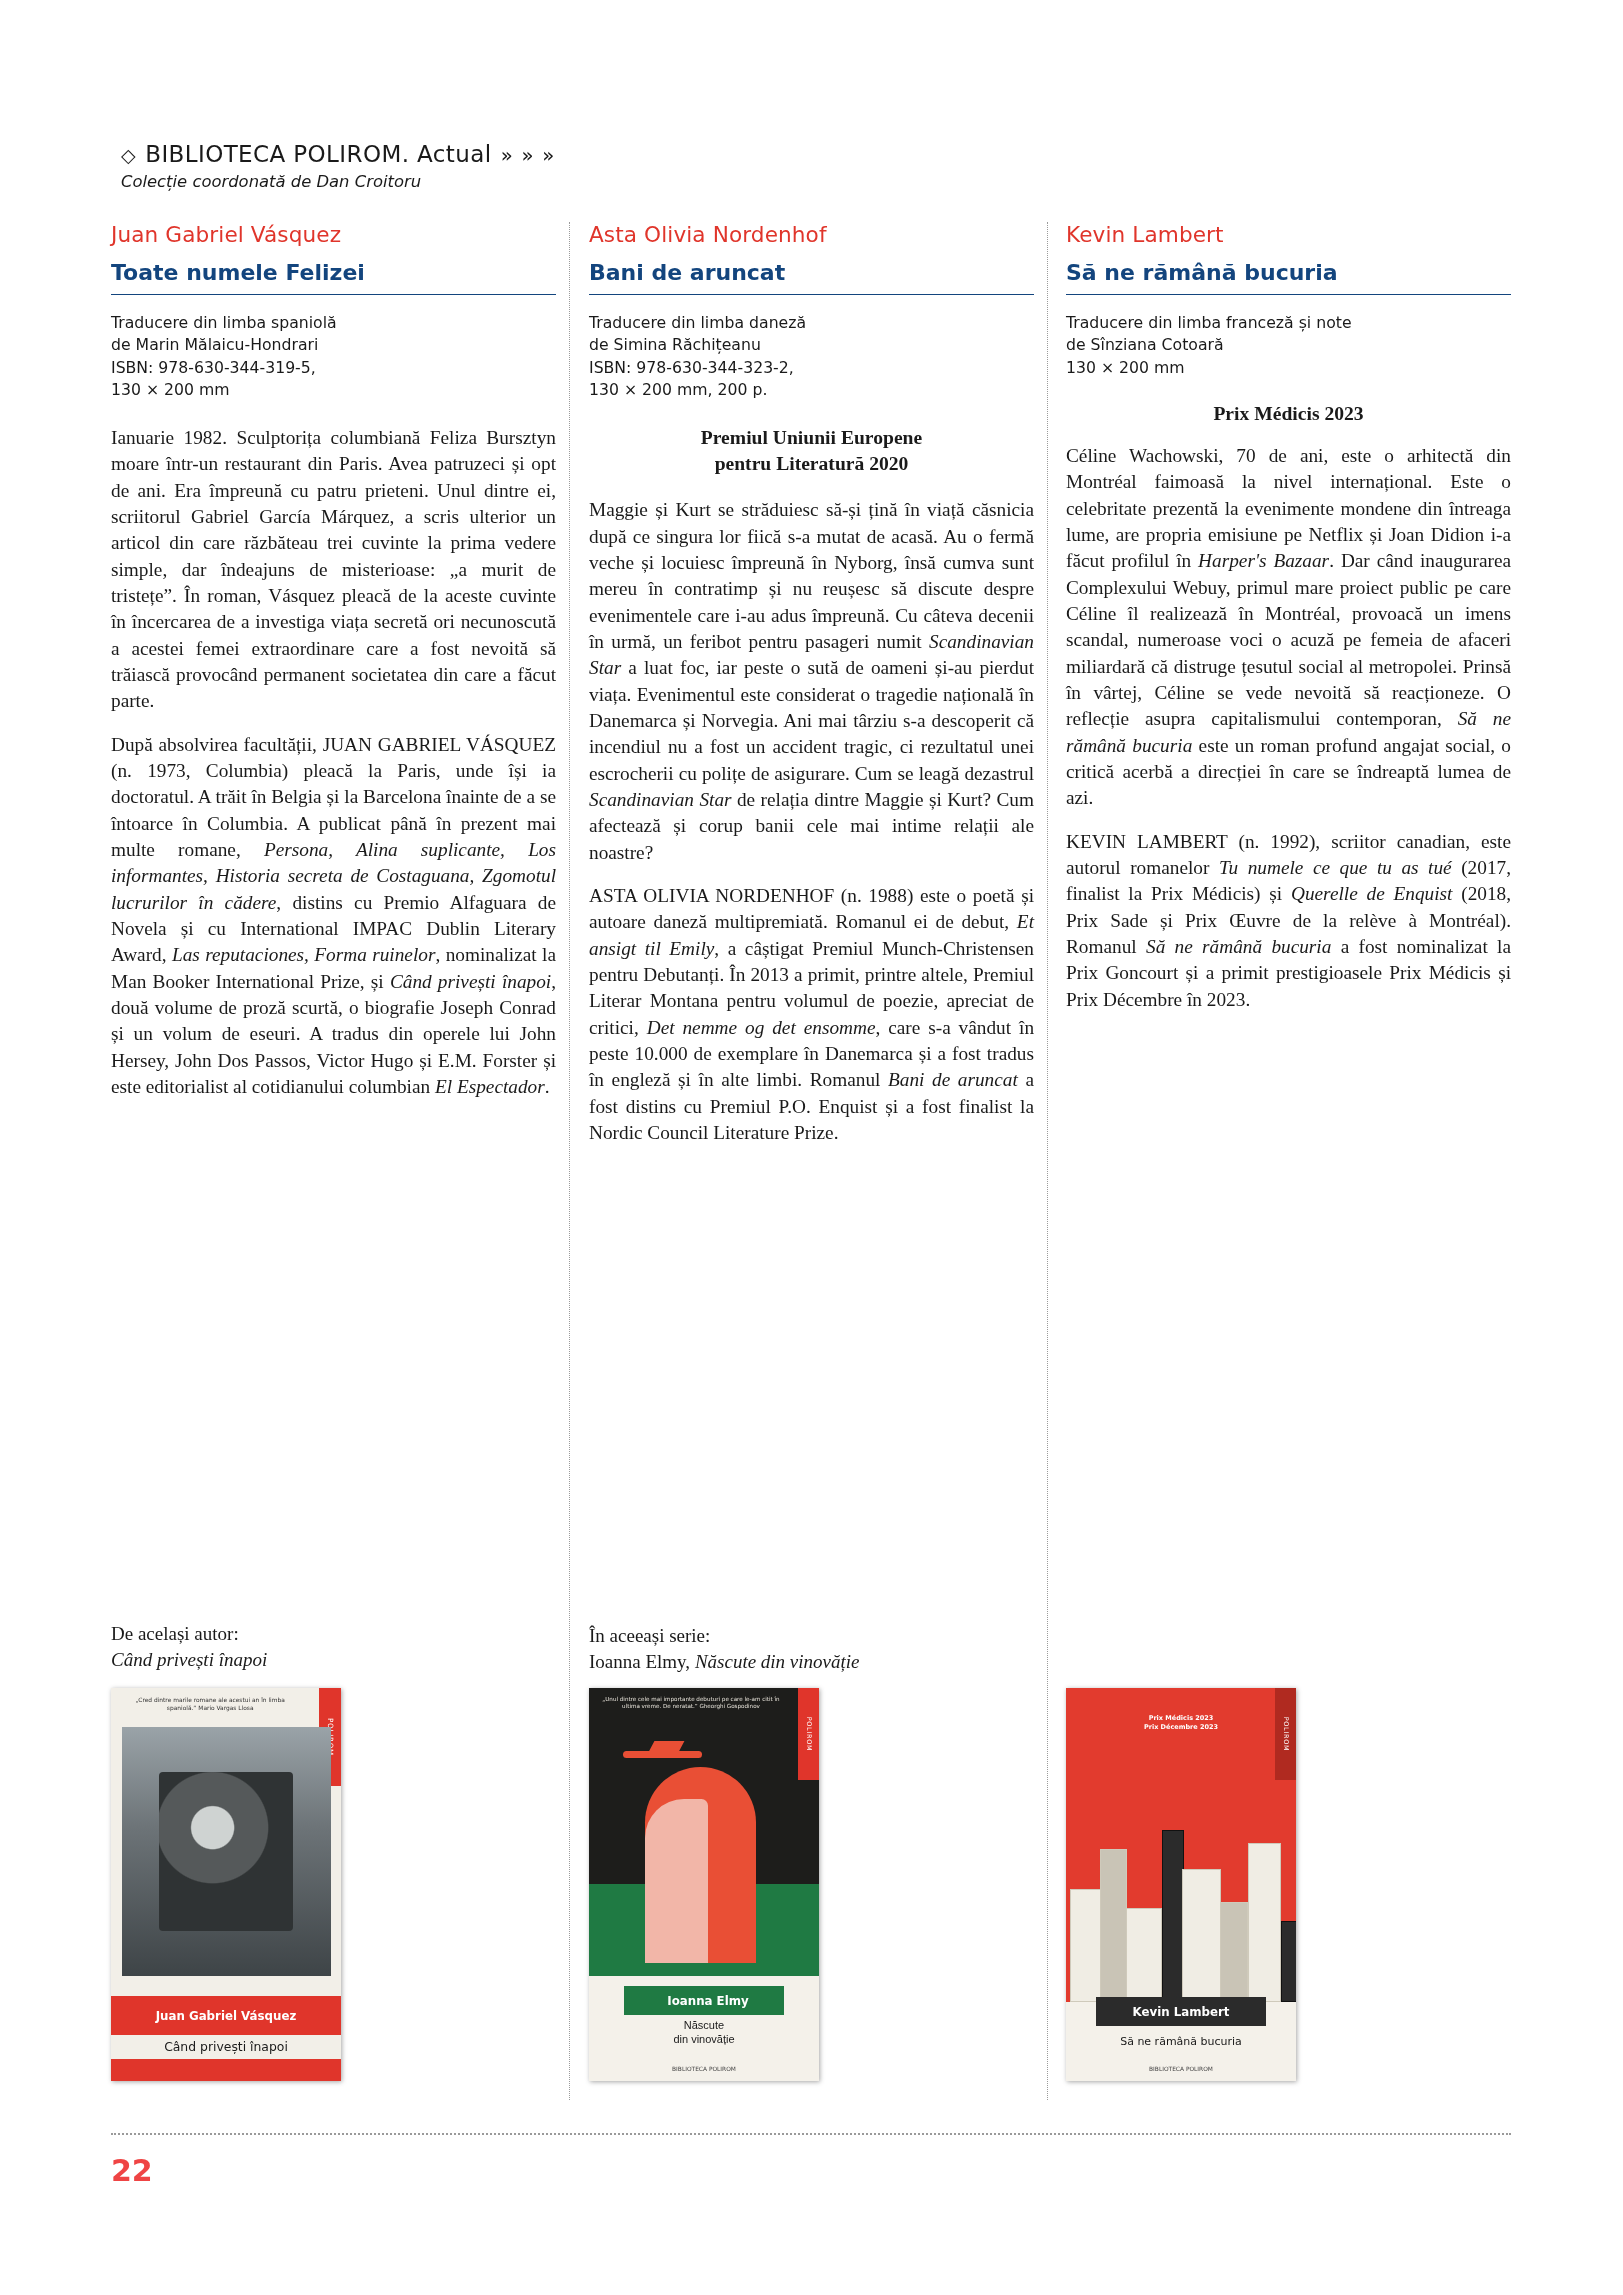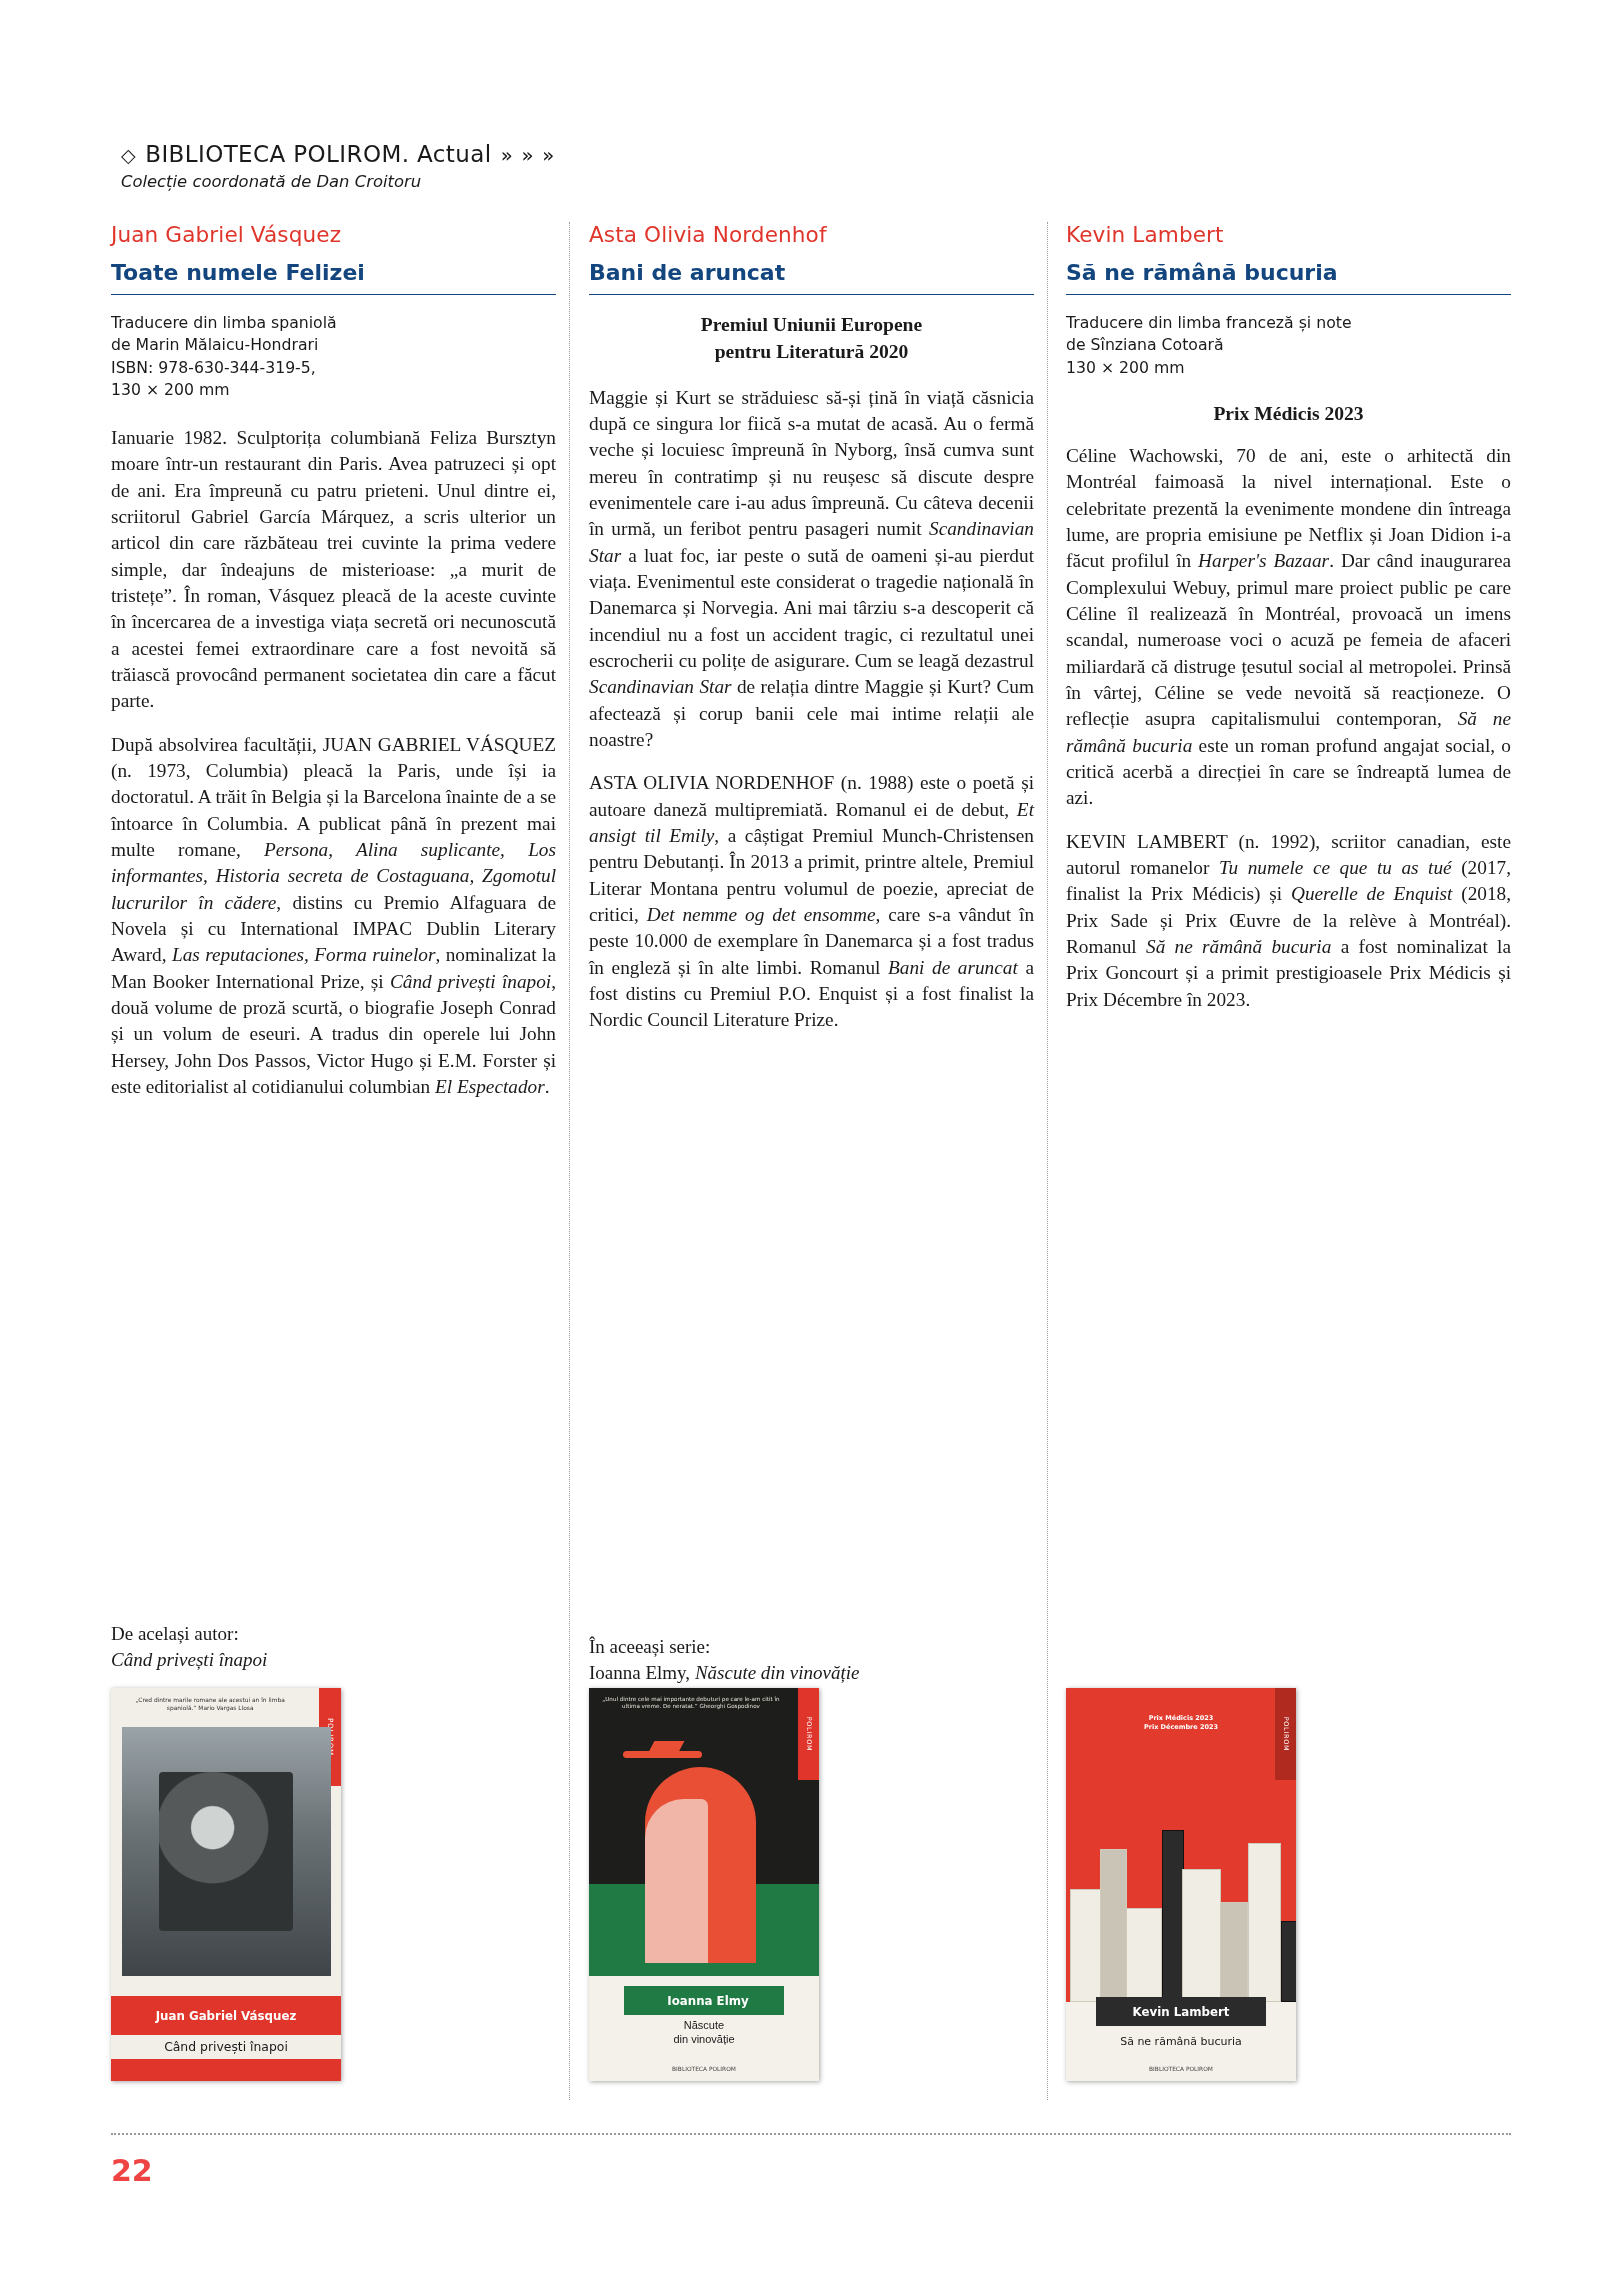--- a/index.html
+++ b/index.html
@@ -373,27 +373,31 @@
           <div class="foot">Prix du Meilleur Livre Étranger 2022</div>
           <div class="bottombar"></div>
         </div>
       </div>
     </div>
 
     <div class="col col-2">
       <div class="author">Asta Olivia Nordenhof</div>
       <div class="booktitle">Bani de aruncat</div>
       <hr class="rule">
+      <div class="meta">Traducere din limba daneză
+de Simina Răchițeanu
+ISBN: 978-630-344-323-2,
+130 × 200 mm, 200 p.</div>
       <div class="prize" style="white-space:pre-line;">Premiul Uniunii Europene
 pentru Literatură 2020</div>
       <p class="body-p">Maggie și Kurt se străduiesc să-și țină în viață căsnicia după ce singura lor fiică s-a mutat de acasă. Au o fermă veche și locuiesc împreună în Nyborg, însă cumva sunt mereu în contratimp și nu reușesc să discute despre evenimentele care i-au adus împreună. Cu câteva decenii în urmă, un feribot pentru pasageri numit <i>Scandinavian Star</i> a luat foc, iar peste o sută de oameni și-au pierdut viața. Evenimentul este considerat o tragedie națională în Danemarca și Norvegia. Ani mai târziu s-a descoperit că incendiul nu a fost un accident tragic, ci rezultatul unei escrocherii cu polițe de asigurare. Cum se leagă dezastrul <i>Scandinavian Star</i> de relația dintre Maggie și Kurt? Cum afectează și corup banii cele mai intime relații ale noastre?</p>
       <p class="body-p">ASTA OLIVIA NORDENHOF (n. 1988) este o poetă și autoare daneză multipremiată. Romanul ei de debut, <i>Et ansigt til Emily</i>, a câștigat Premiul Munch-Christensen pentru Debutanți. În 2013 a primit, printre altele, Premiul Literar Montana pentru volumul de poezie, apreciat de critici, <i>Det nemme og det ensomme</i>, care s-a vândut în peste 10.000 de exemplare în Danemarca și a fost tradus în engleză și în alte limbi. Romanul <i>Bani de aruncat</i> a fost distins cu Premiul P.O. Enquist și a fost finalist la Nordic Council Literature Prize.</p>
 
       <div class="cover-wrap">
-        <div class="footer-note" style="margin-bottom:2px;">
+        <div class="footer-note" style="margin-bottom:13px;">
           <span>În aceeași serie:</span><br>
           <span>Ioanna Elmy, <i>Născute din vinovăție</i></span>
         </div>
         <div class="cover cov2">
           <div class="sky"></div>
           <div class="greenband"></div>
           <div class="white"></div>
           <div class="face"></div>
           <div class="profile"></div>
           <div class="plane"></div>

